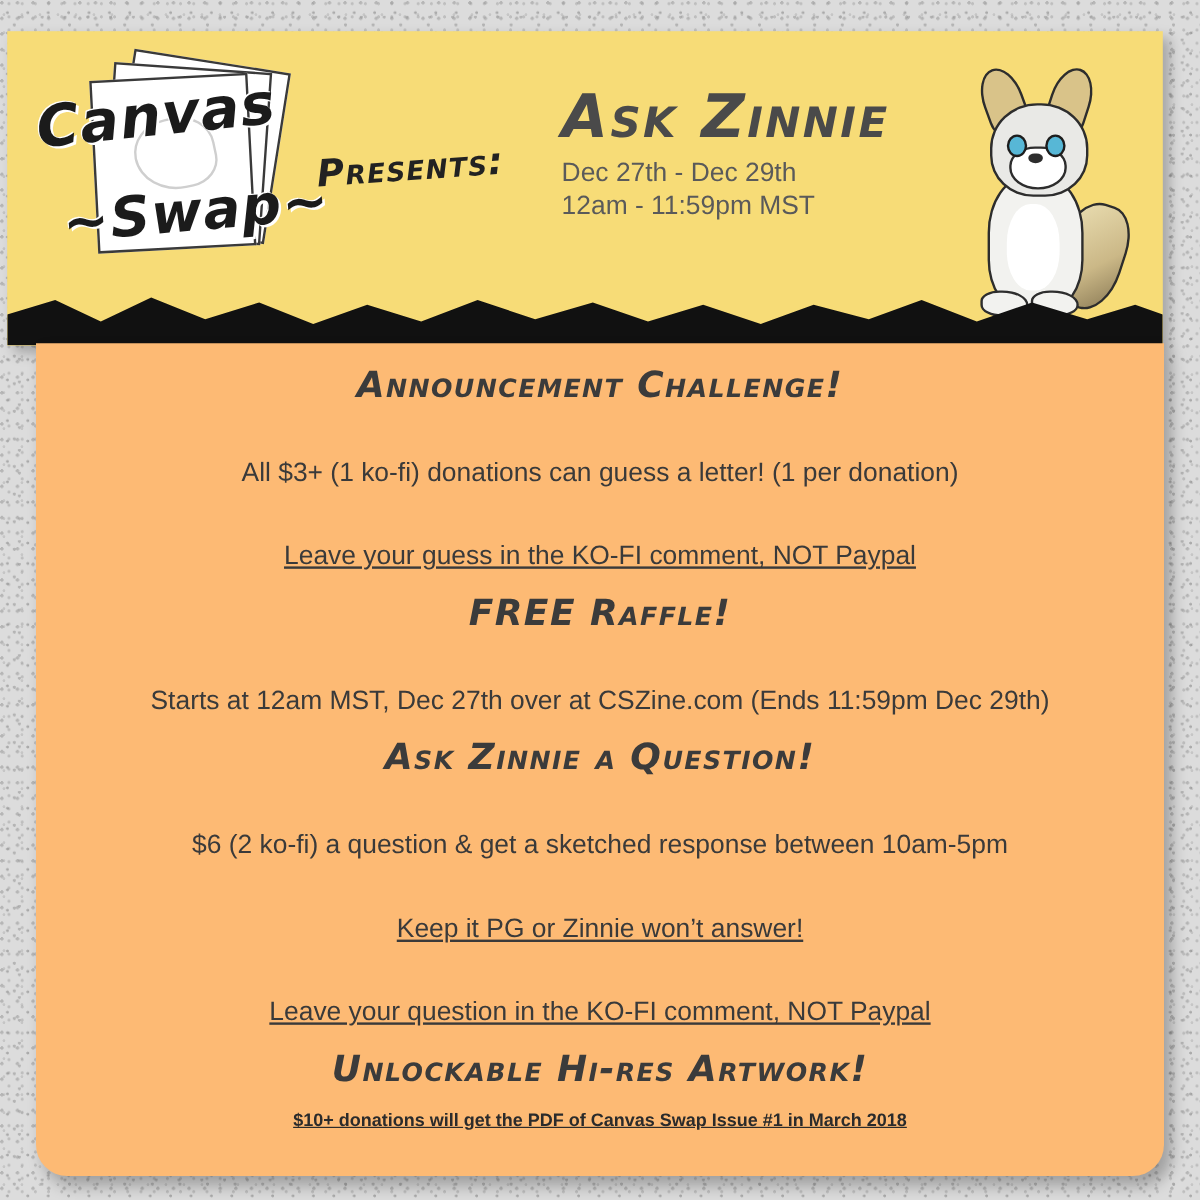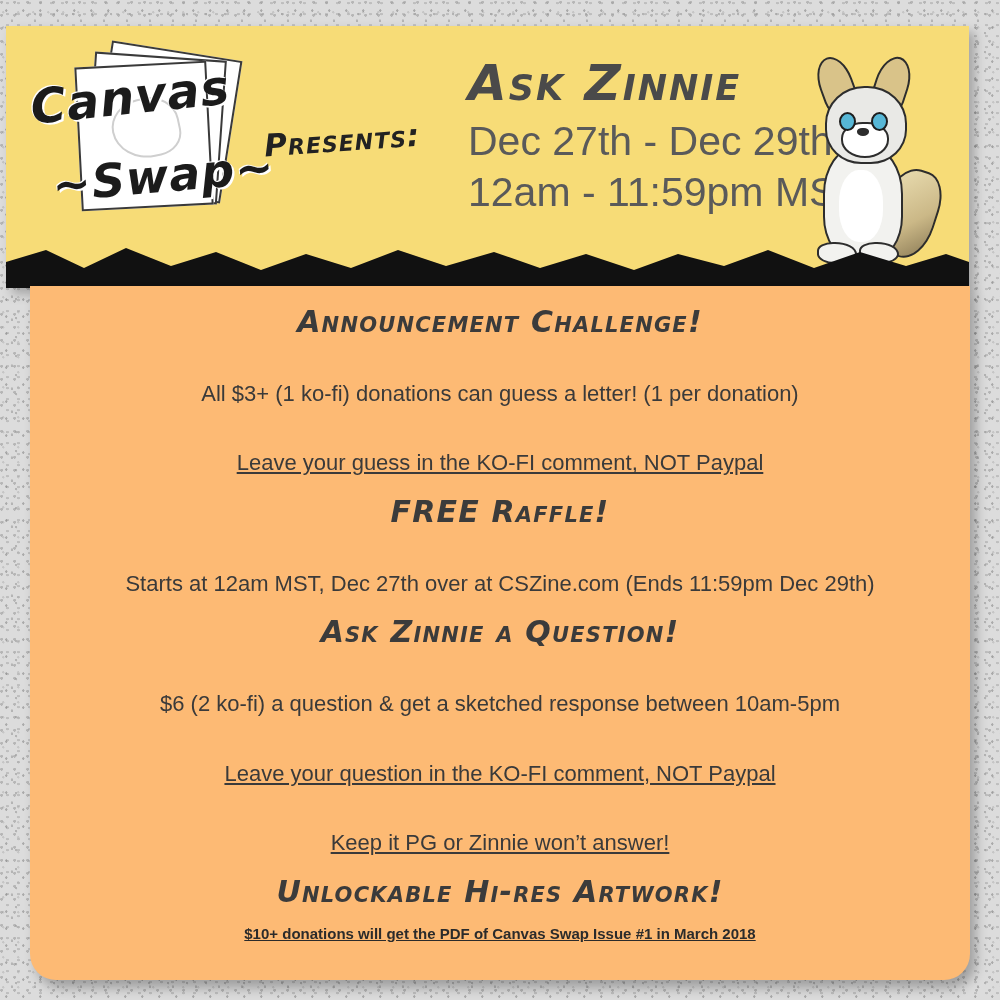--- a/index.html
+++ b/index.html
@@ -133,24 +133,25 @@
   .event-title {
     font-family: "DejaVu Sans", sans-serif;
     font-weight: bold;
     font-style: italic;
     font-size: 50px;
     color: #4a4a4a;
     letter-spacing: 2px;
     font-variant: small-caps;
     line-height: 1.0;
     margin-bottom: 8px;
+    margin-top: 14px;
   }
   .event-line {
     font-family: "Liberation Sans", sans-serif;
-    font-size: 41px;
+    font-size: 22px;
     color: #5a5a5a;
     line-height: 1.24;
     white-space: nowrap;
   }
 
   
   .zinnie {
     position: absolute;
     right: 34px;
     top: 24px;
@@ -358,22 +359,22 @@
       </div>
 
       <div class="section">
         <div class="sec-title">FREE Raffle!</div>
         <div class="sec-line">Starts at 12am MST, Dec 27th over at CSZine.com (Ends 11:59pm Dec 29th)</div>
       </div>
 
       <div class="section">
         <div class="sec-title">Ask Zinnie a Question!</div>
         <div class="sec-line">$6 (2 ko-fi) a question &amp; get a sketched response between 10am-5pm</div>
+        <div class="sec-line underline">Keep it PG or Zinnie won’t answer!</div>
         <div class="sec-line underline">Leave your question in the KO-FI comment, NOT Paypal</div>
-        <div class="sec-line underline">Keep it PG or Zinnie won’t answer!</div>
       </div>
 
 
       <div class="section">
         <div class="sec-title">Unlockable Hi-res Artwork!</div>
       </div>
 
       <div class="footer-note">$10+ donations will get the PDF of Canvas Swap Issue #1 in March 2018</div>
     </div>
   </div>

